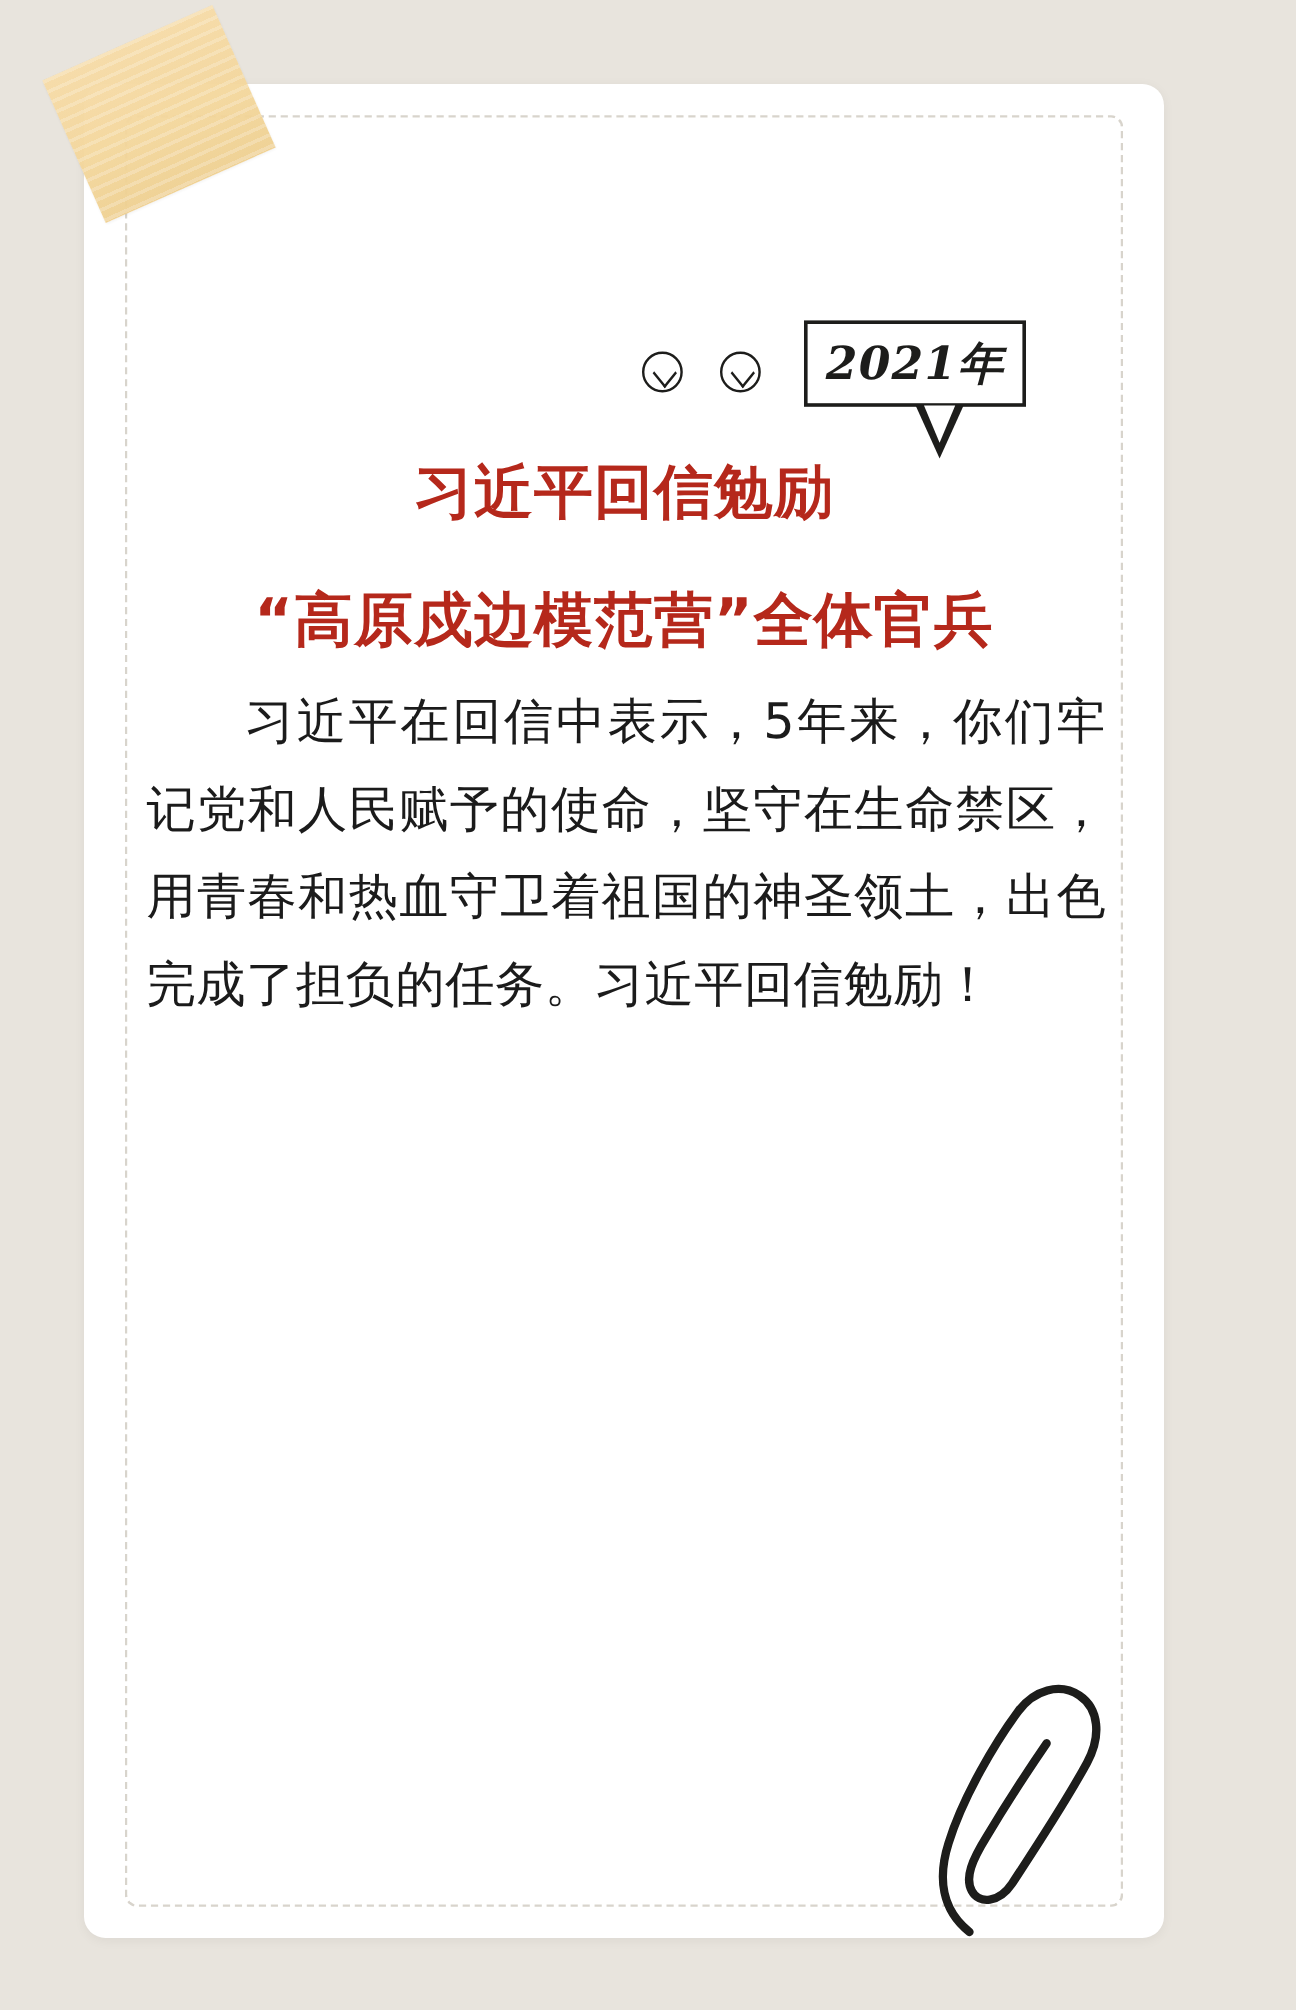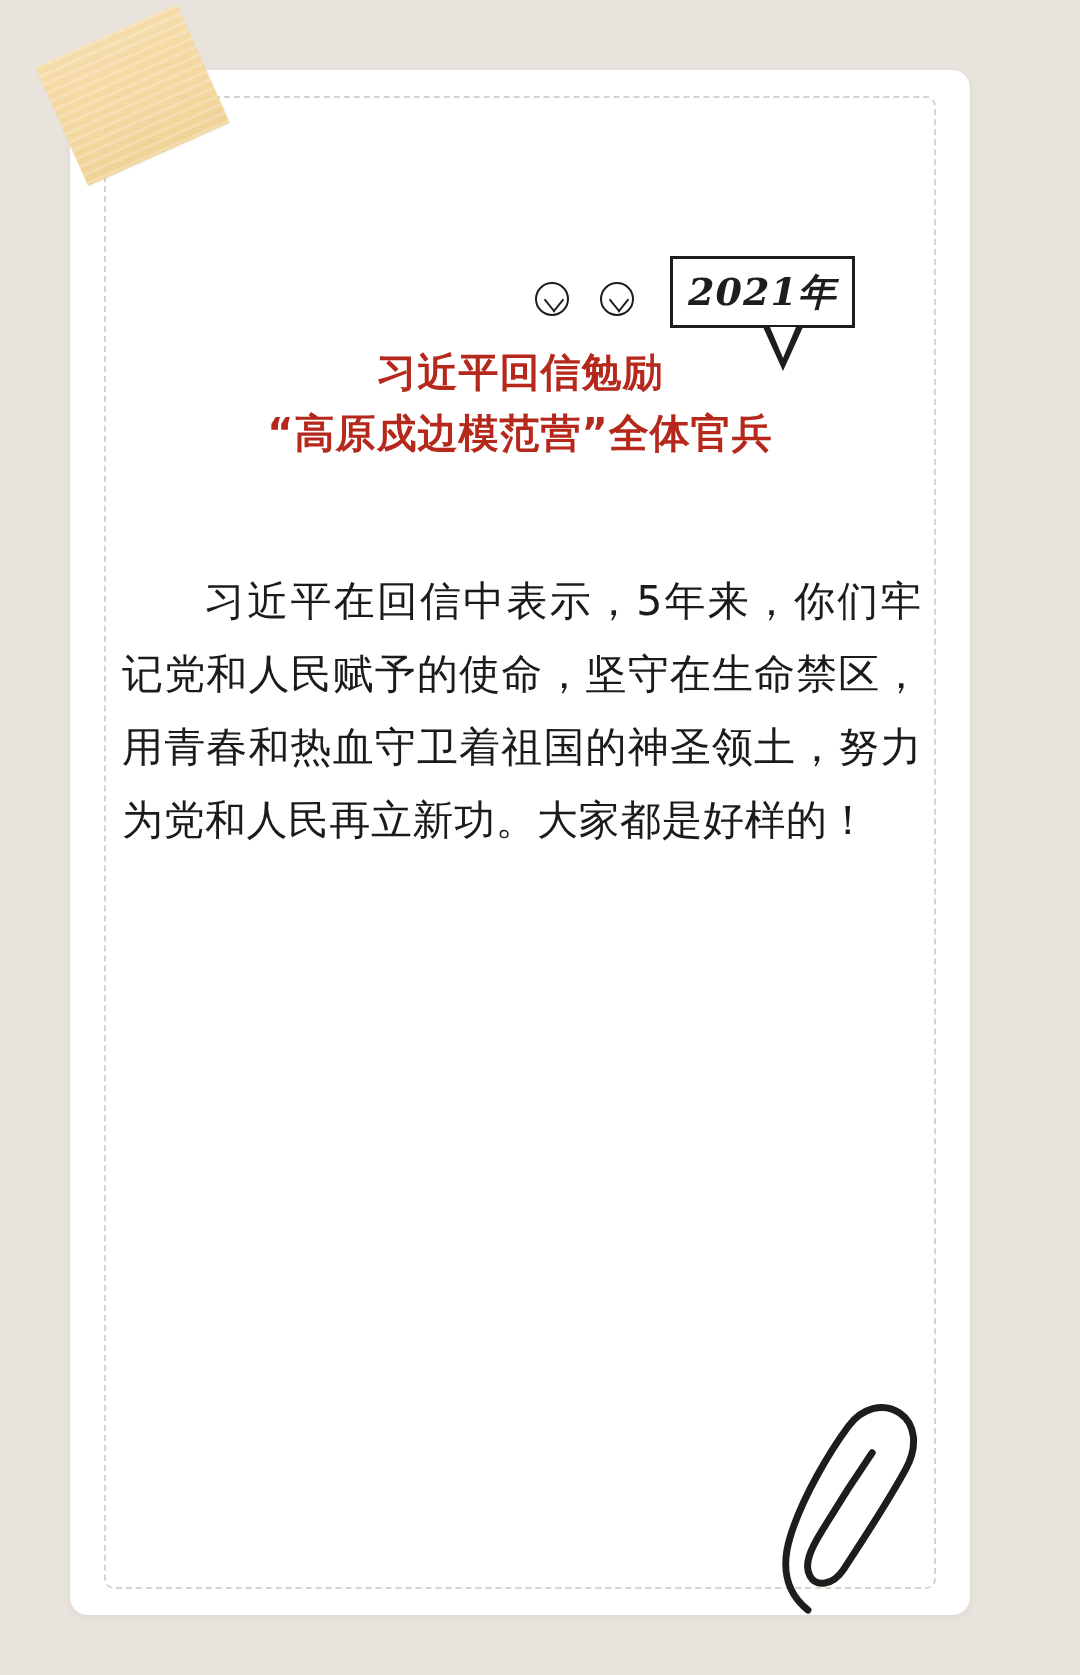--- a/index.html
+++ b/index.html
@@ -62,21 +62,21 @@
       rgba(255,255,255,0.22) 3px,
       rgba(255,255,255,0) 3px,
       rgba(255,255,255,0) 9px);
   }
 
   
   .header-row {
     position: absolute;
     left: 0;
     right: 0;
-    top: 124px;
+    top: 135px;
     height: 140px;
     text-align: right;
   }
   .arrow-mark {
     position: absolute;
     width: 34px;
     height: 34px;
     border: 2.5px solid #1d1d1b;
     border-radius: 50%;
     box-sizing: border-box;
@@ -143,23 +143,24 @@
     position: absolute;
     left: 0;
     right: 0;
     top: 272px;
     text-align: center;
     color: #b5281b;
   }
   .title-line {
     font-family: "DejaVu Sans", sans-serif;
     font-weight: bold;
-    font-size: 40px;
+    font-size: 49px;
     line-height: 1.52;
     letter-spacing: 1px;
+    margin-top: 32px;
   }
 
   
   .body-block {
     position: absolute;
     left: 52px;
     right: 48px;
     top: 495px;
   }
   .para {
@@ -199,21 +200,21 @@
     </div>
     <div class="bubble-tail"></div>
   </div>
 
   <div class="title-block">
     <div class="title-line">习近平回信勉励</div>
     <div class="title-line">“高原戍边模范营”全体官兵</div>
   </div>
 
   <div class="body-block">
-    <p class="para">习近平在回信中表示，5年来，你们牢记党和人民赋予的使命，坚守在生命禁区，用青春和热血守卫着祖国的神圣领土，努力为党和人民再立新功。大家都是好样的！</p>
+    <p class="para">习近平在回信中表示，5年来，你们牢记党和人民赋予的使命，坚守在生命禁区，用青春和热血守卫着祖国的神圣领土，出色完成了担负的任务。习近平回信勉励！</p>
   </div>
 
   <svg class="paperclip" viewBox="0 0 150 230">
     <path d="M44 222 C18 208 10 182 14 152 C19 112 38 62 52 34 C62 14 82 4 100 12
              C118 20 124 42 116 66 C104 102 84 148 72 176 C64 194 48 198 40 188
              C32 178 36 162 44 142 C54 116 70 78 80 56" fill="none" stroke="#1d1d1b" stroke-width="7" stroke-linecap="round"></path>
   </svg>
 
 </div>
 

